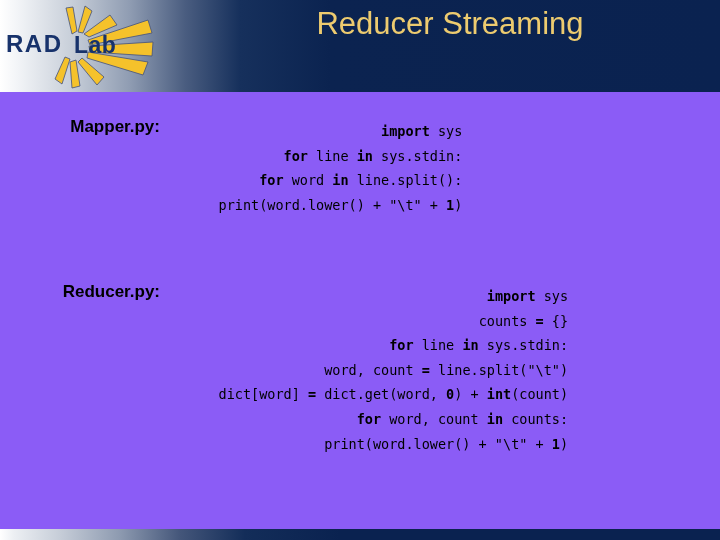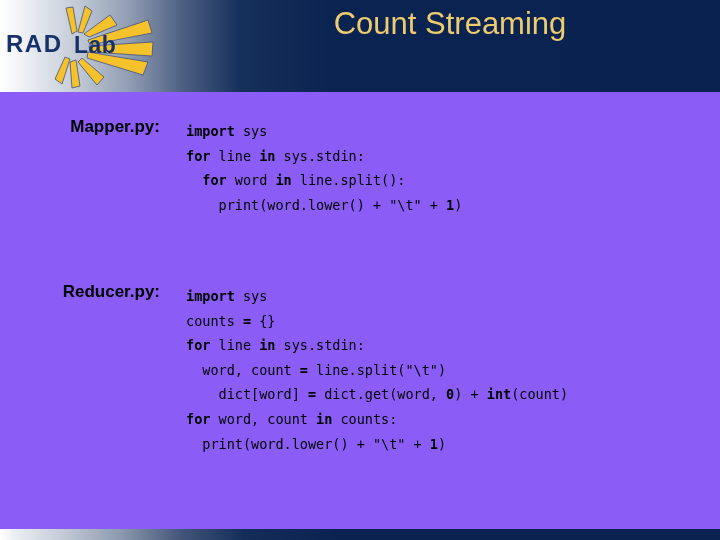--- a/index.html
+++ b/index.html
@@ -100,20 +100,21 @@
 
   .code-block {
     position: absolute;
     left: 186px;
     top: 2px;
     font-family: "DejaVu Sans Mono", monospace;
     font-size: 13.5px;
     line-height: 24.6px;
     color: #000000;
     white-space: pre;
+    text-align: right;
   }
   .code-line { white-space: pre; display: block; }
   .code-line b { font-weight: bold; }
 
   
   #footer-band {
     position: absolute;
     left: 0;
     top: 529px;
     width: 720px;
@@ -154,21 +155,21 @@
     </svg>
 
     <svg id="logo-wordmark" viewBox="0 0 140 34">
       <text x="0" y="25" font-family="Liberation Sans, sans-serif" font-size="24" font-weight="bold" fill="#17326b" letter-spacing="1.5">RAD</text>
       <text x="68" y="26" font-family="Liberation Sans, sans-serif" font-size="23" font-weight="bold" fill="#17326b" letter-spacing="0.5">Lab</text>
     </svg>
 
   </div>
 
   <div id="slide-title">
-    <span class="tline">Count Streaming</span>
+    <span class="tline">Reducer Streaming</span>
   </div>
 
 </div>
 
 <div id="body-area">
 
   <div class="code-section" id="section-mapper">
     <div class="section-label">Mapper.py:</div>
     <div class="code-block" id="mapper-code"><span class="code-line"><b>import</b><span> sys</span></span><span class="code-line"><b>for</b><span> line </span><b>in</b><span> sys.stdin:</span></span><span class="code-line"><span>  </span><b>for</b><span> word </span><b>in</b><span> line.split():</span></span><span class="code-line"><span>    print(word.lower() + "\t" + </span><b>1</b><span>)</span></span></div>
   </div>

